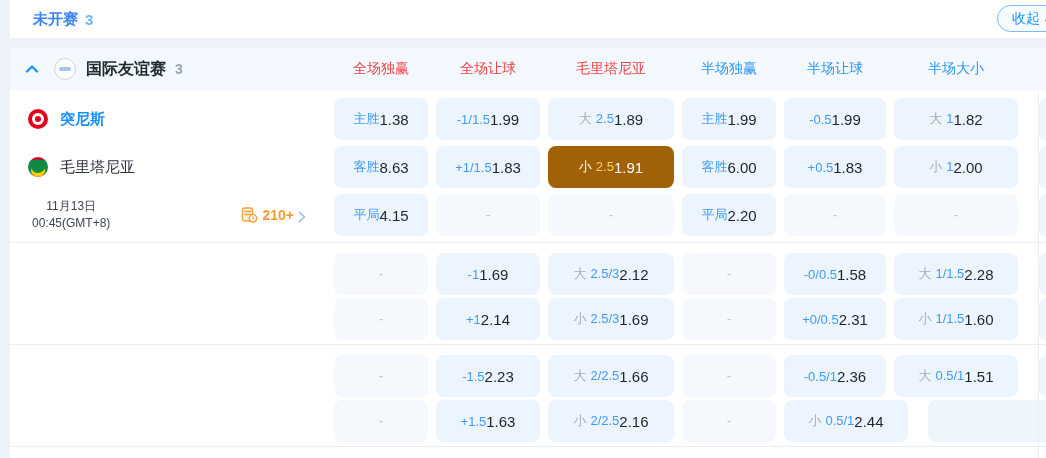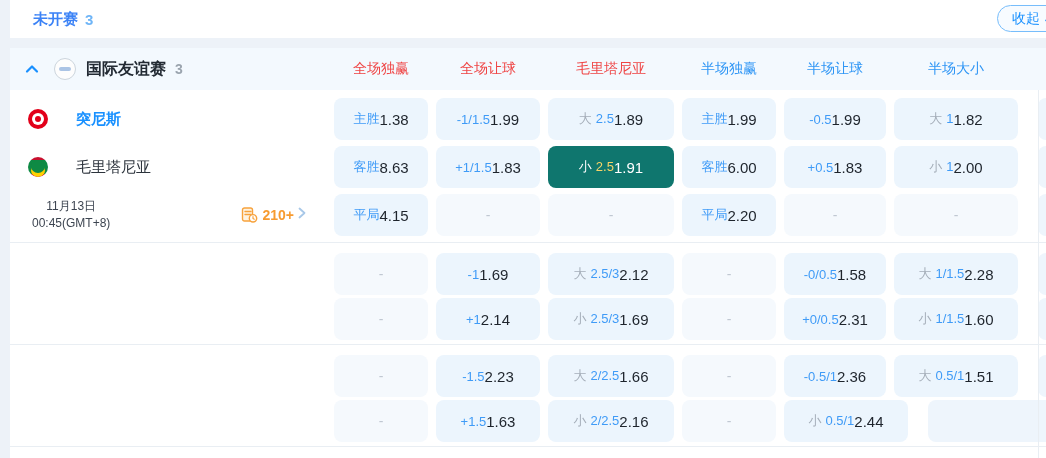--- a/index.html
+++ b/index.html
@@ -31,45 +31,45 @@
   .col-heads{display:flex;flex:none}
   .ch{font-size:14px;text-align:center;box-sizing:border-box}
   .ch.full{color:#ef4444}
   .ch.half{color:#2d95f5;cursor:pointer}
   .c0{width:102px}.c1{width:112px}.c2{width:134px}.c3{width:102px}.c4{width:110px}.c5{width:132px}
   
   .tbody{padding-top:8px}
   .row{display:flex;align-items:stretch;height:42px}
   .g1 .row{margin-bottom:6px}
   .gx .row{margin-bottom:3px}
-  .info{width:320px;flex:none;display:flex;align-items:center;gap:28px;
+  .info{width:320px;flex:none;display:flex;align-items:center;gap:12px;
     padding-left:18px;box-sizing:border-box}
   .info.meta{justify-content:space-between;padding-left:22px;padding-right:24px}
   .flag{width:20px;height:20px;border-radius:50%;position:relative;overflow:hidden;flex:none}
   .flag-tn{background:#e2001a}
   .flag-tn::before{content:"";position:absolute;left:4px;top:4px;width:12px;height:12px;background:#fff;border-radius:50%}
   .flag-tn::after{content:"";position:absolute;left:7px;top:7px;width:6px;height:6px;background:#e2001a;border-radius:50%}
   .flag-mr{background:linear-gradient(180deg,#c8102e 0 16%,#0e8a44 16% 84%,#c8102e 84%)}
   .flag-mr::before{content:"";position:absolute;left:3px;top:6.5px;width:14px;height:13px;border-radius:50%;background:#ffd100}
   .flag-mr::after{content:"";position:absolute;left:3px;top:3px;width:14px;height:13px;border-radius:50%;background:#0e8a44}
   .team{font-size:15px}
   .team.home{color:#1890ff;font-weight:700;cursor:pointer}
   .team.away{color:#2c333c;cursor:pointer}
   .dt{font-size:12px;color:#3d4551;text-align:center;line-height:17px}
-  .more{display:flex;align-items:flex-start;gap:4px;color:#f79b30;font-size:14px;font-weight:600;cursor:pointer}
+  .more{display:flex;align-items:flex-end;gap:4px;color:#f79b30;font-size:14px;font-weight:600;cursor:pointer}
   .col{display:flex;padding:0 4px;box-sizing:border-box;flex:none}
   .cell{flex:1;height:42px;background:#ecf5fd;border-radius:8px;display:flex;align-items:center;
     justify-content:center;padding:0 11px;box-sizing:border-box;cursor:pointer}
   .cell.empty{background:#f5f9fd;justify-content:center;cursor:default}
   .dash{color:#c0c8d2;font-size:14px}
   .lbl{font-size:13px;color:#3f9bf7;white-space:nowrap}
   .dir{color:#a4adb8;margin-right:4px}
   .line{color:#3f9bf7}
   .val{font-size:15px;font-weight:400;color:#1e242c}
-  .cell.selected{background:#0f766e}
+  .cell.selected{background:#a16207}
   .cell.selected .lbl,.cell.selected .dir,.cell.selected .val{color:#fff}
   .cell.selected .line{color:#f6d468}
   .hr{height:1px;background:#e9eef3;margin:4px 0 10px}
   .col-end{width:16px;flex:none}
   .sliver{flex:1;display:flex}
   .sliver .cell{border-radius:8px 0 0 8px;background:#eef5fc;padding:0;cursor:default}
 </style>
 </head>
 <body>
 

